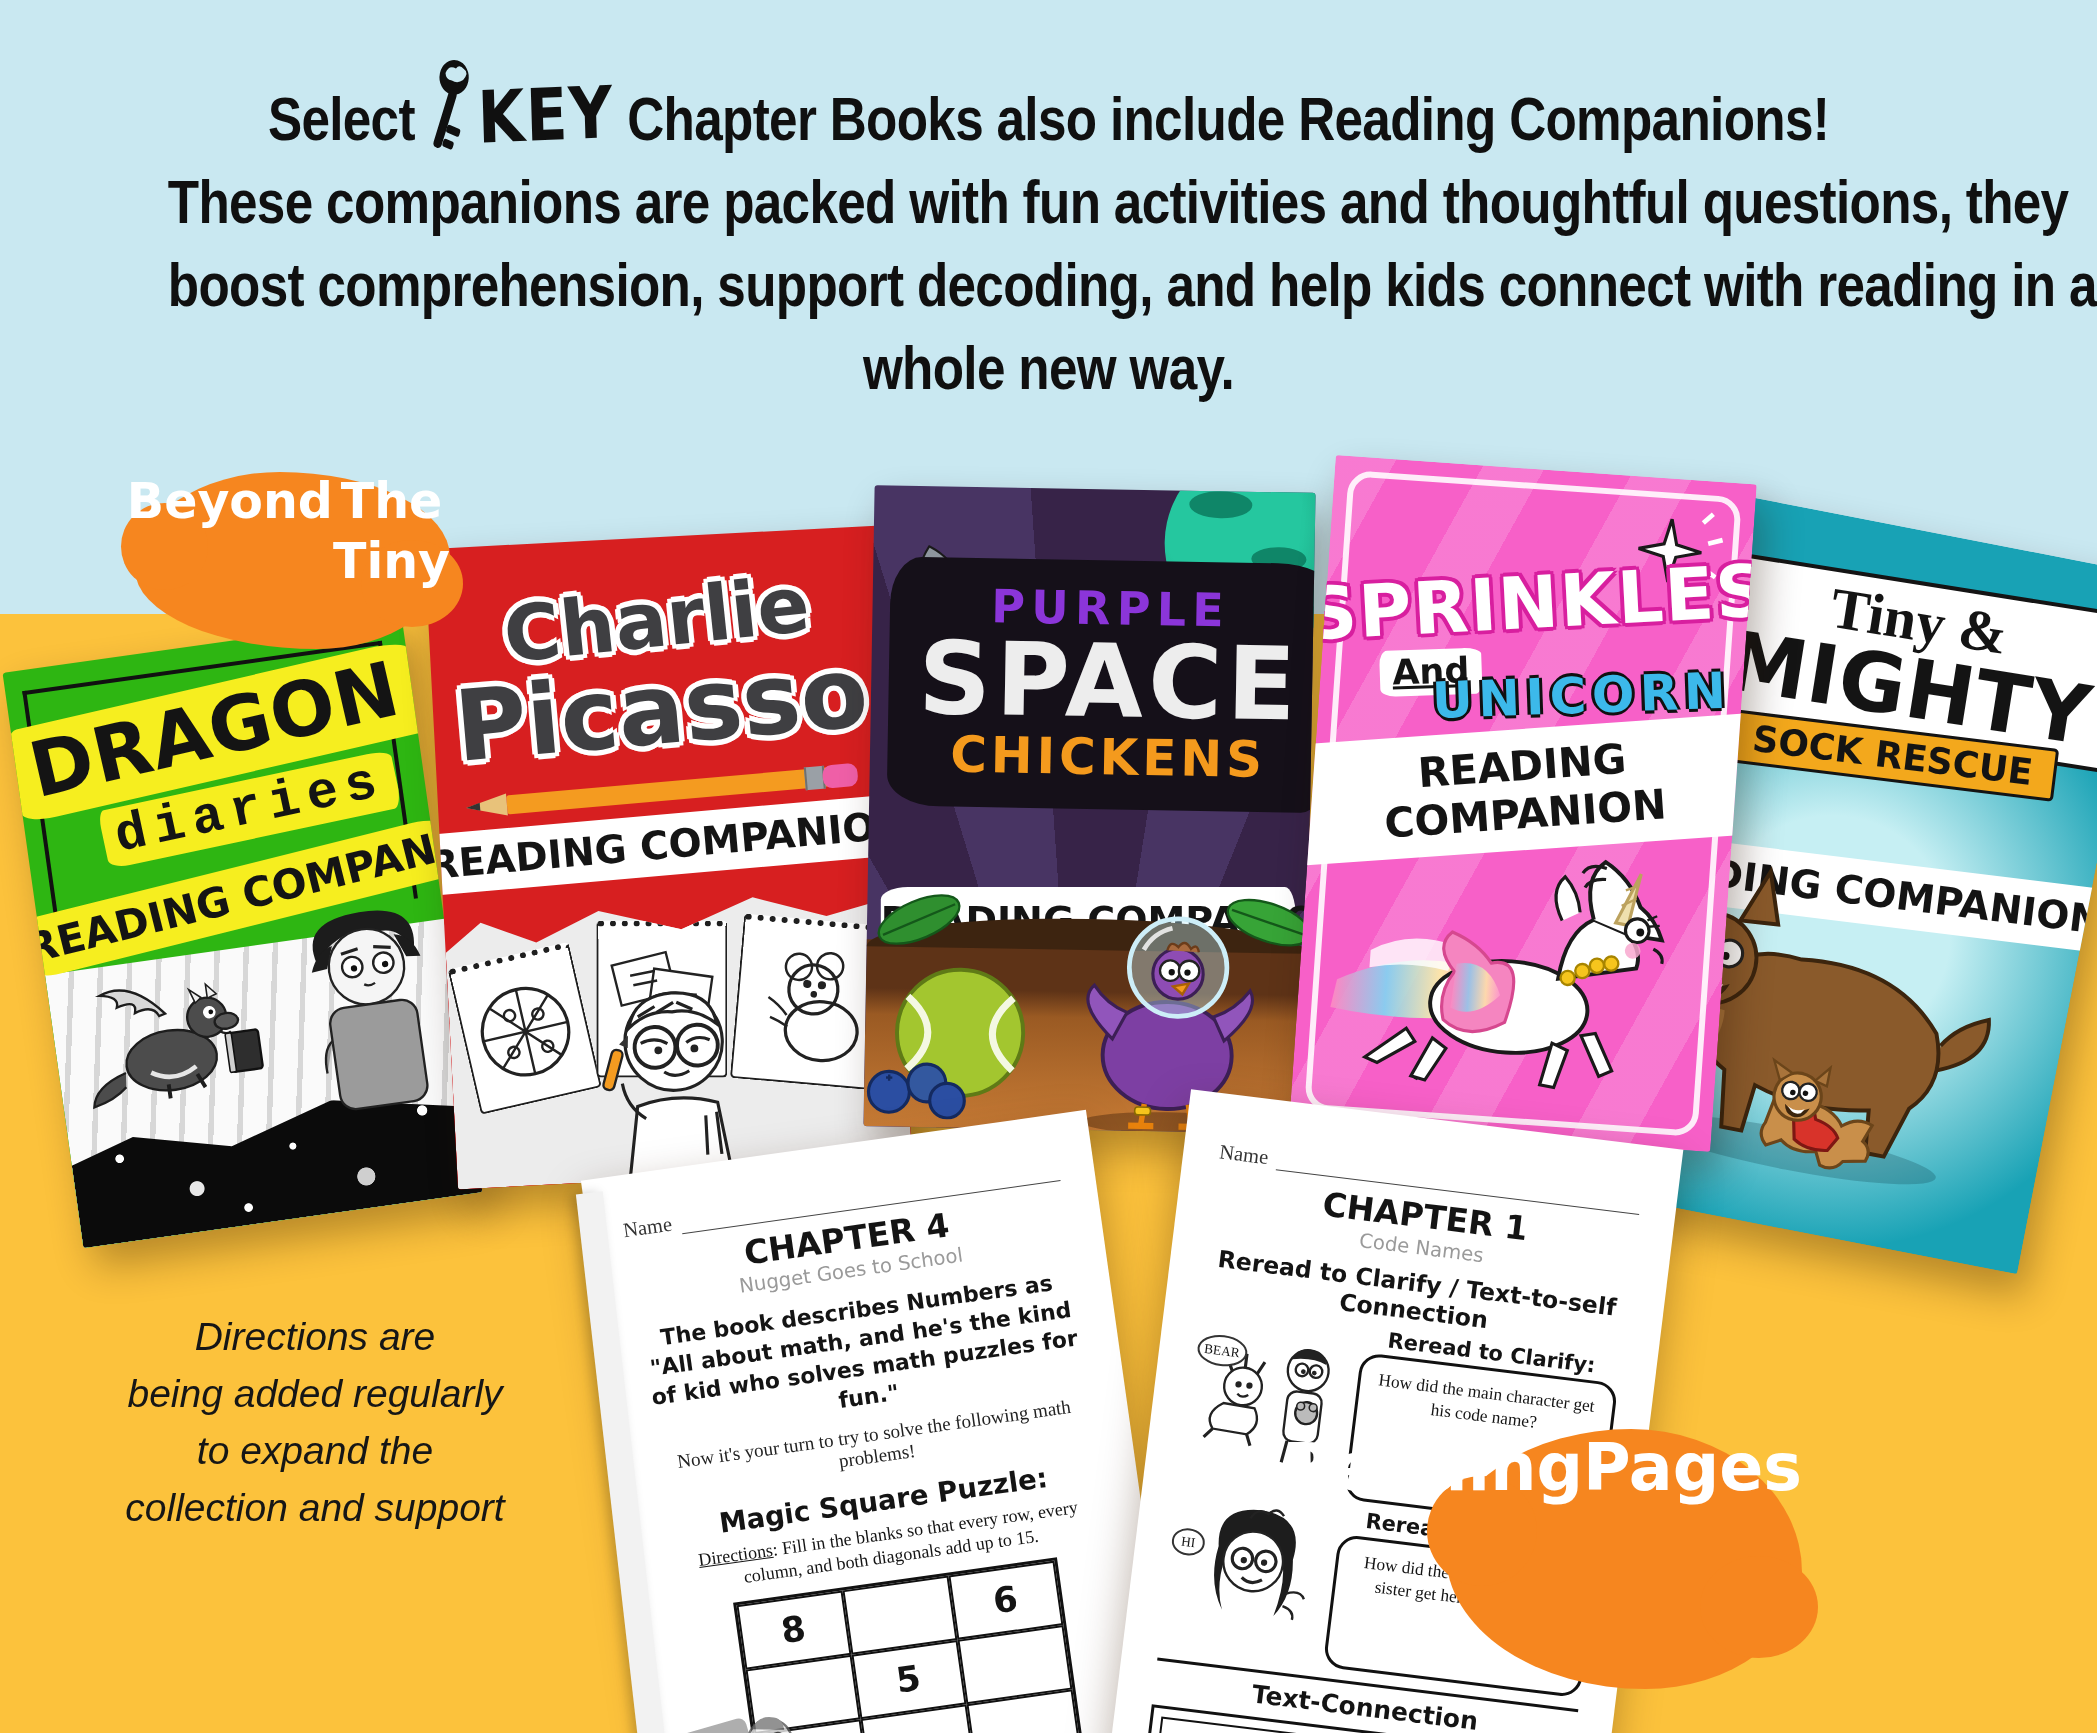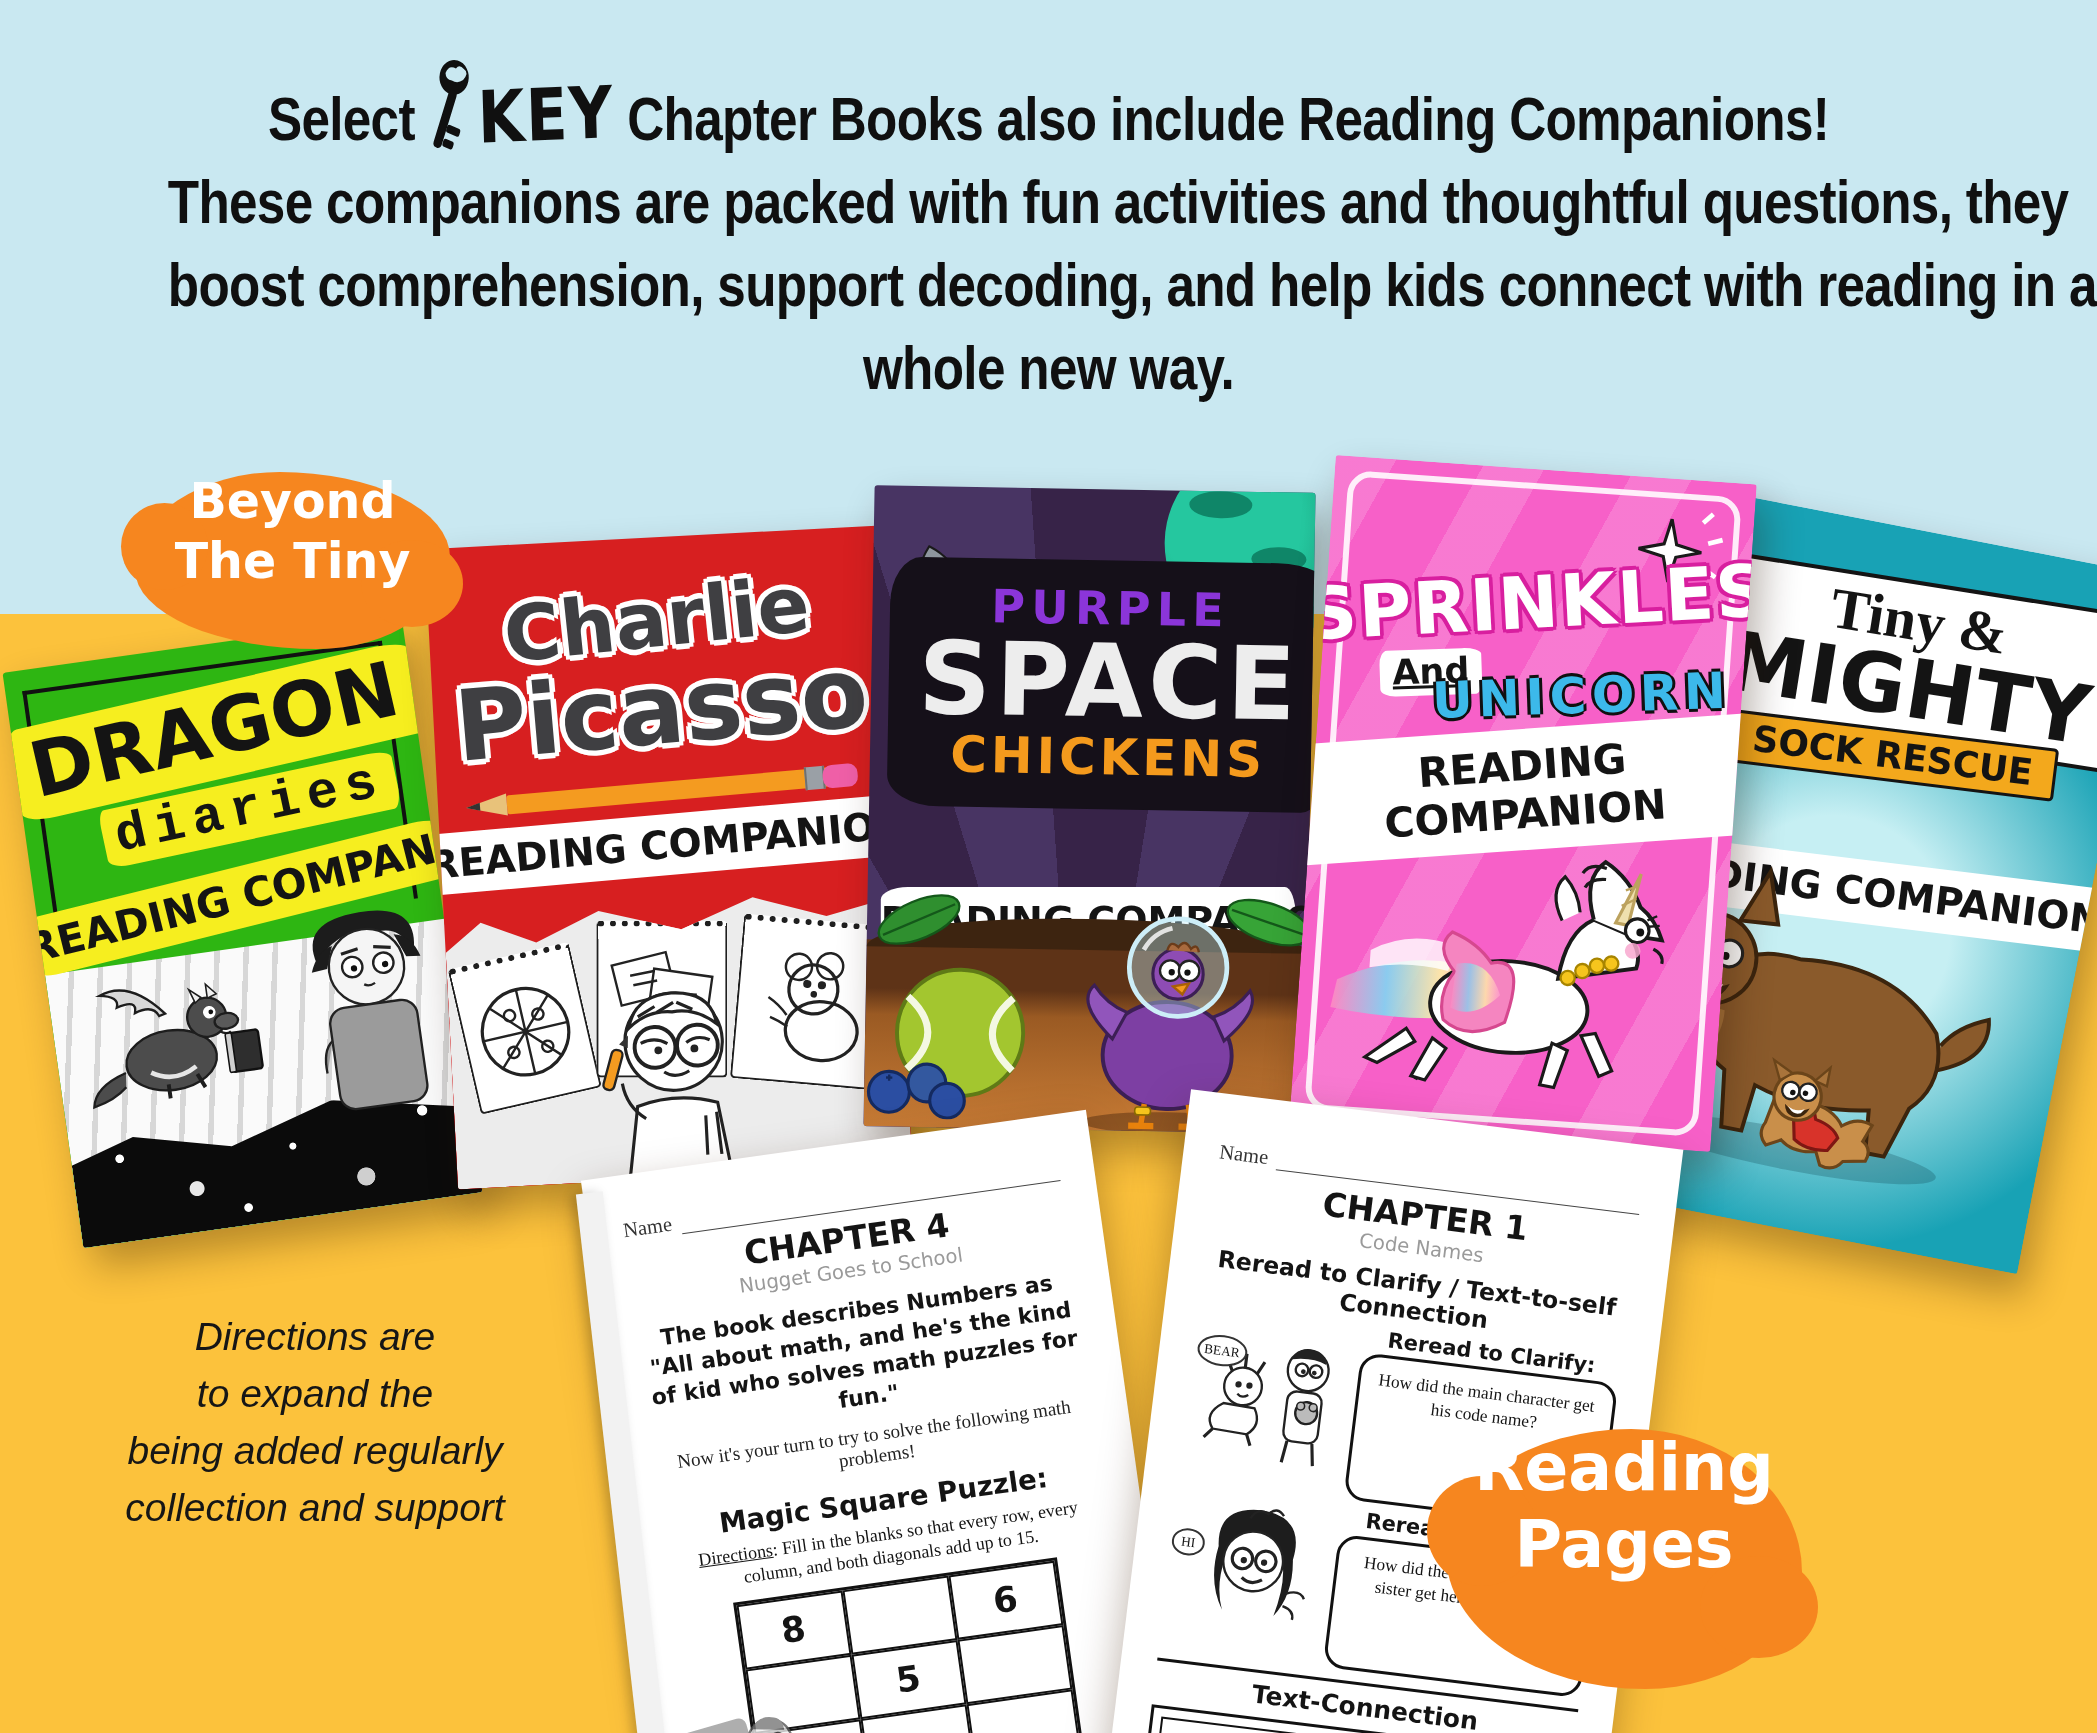--- a/index.html
+++ b/index.html
@@ -14,21 +14,21 @@
              font-size:61px; line-height:83px; letter-spacing:-0.8px; white-space:nowrap; }
   .hl-line1 { display:flex; justify-content:center; align-items:baseline; gap:15.7px; }
   .key-logo { display:inline-flex; align-items:baseline; gap:1.6px; }
   .key-logo svg { width:58px; height:110px; transform:rotate(14deg) translateY(27px); }
   .key-word { font-size:72px; font-family:"DejaVu Sans", sans-serif; font-weight:900;
               letter-spacing:1.6px; transform:rotate(-2deg); display:inline-block; }
 
   
   .blob { position:absolute; background:#f6861f; color:#fff; text-align:center;
           font-family:"DejaVu Sans", sans-serif; font-weight:bold;
-          display:flex; flex-direction:column; justify-content:flex-start; }
+          display:flex; flex-direction:row; justify-content:flex-end; }
   .blob:before, .blob:after { content:""; position:absolute; background:#f6861f; border-radius:50%; z-index:-1; }
   .badge-beyond { left:135px; top:472px; width:315px; height:177px; z-index:40;
                   border-radius:46% 54% 42% 58% / 55% 48% 52% 45%; font-size:49px; line-height:60px; }
   .badge-beyond:before { left:-14px; top:31px; width:87px; height:87px; }
   .badge-beyond:after  { right:-12.6px; bottom:22px; width:102px; height:87px; }
   .badge-example { left:1446px; top:1429px; width:356px; height:260px; z-index:60;
                    border-radius:52% 48% 44% 56% / 48% 55% 45% 52%; font-size:65px; line-height:77px; }
   .badge-example:before { left:-19px; top:47px; width:110px; height:110px; }
   .badge-example:after  { right:-15.7px; bottom:31px; width:118px; height:102px; }
 
@@ -572,22 +572,22 @@
     <div class="tc-rule"></div>
     <div class="tc-head">Text-Connection</div>
     <div class="tc-box">
       <div class="tc-box-inner">Do you have a nickname (or code name) like the characters in the book? If so, what is it, and who gave it to you?</div>
     </div>
 
   </div>
 
   <div class="note">
     <div>Directions are</div>
+    <div>being added regularly</div>
     <div>to expand the</div>
-    <div>being added regularly</div>
     <div>collection and support</div>
   </div>
 
   <div class="blob badge-example">
     <div>Reading</div>
     <div>Pages</div>
   </div>
 
 </div>
 

